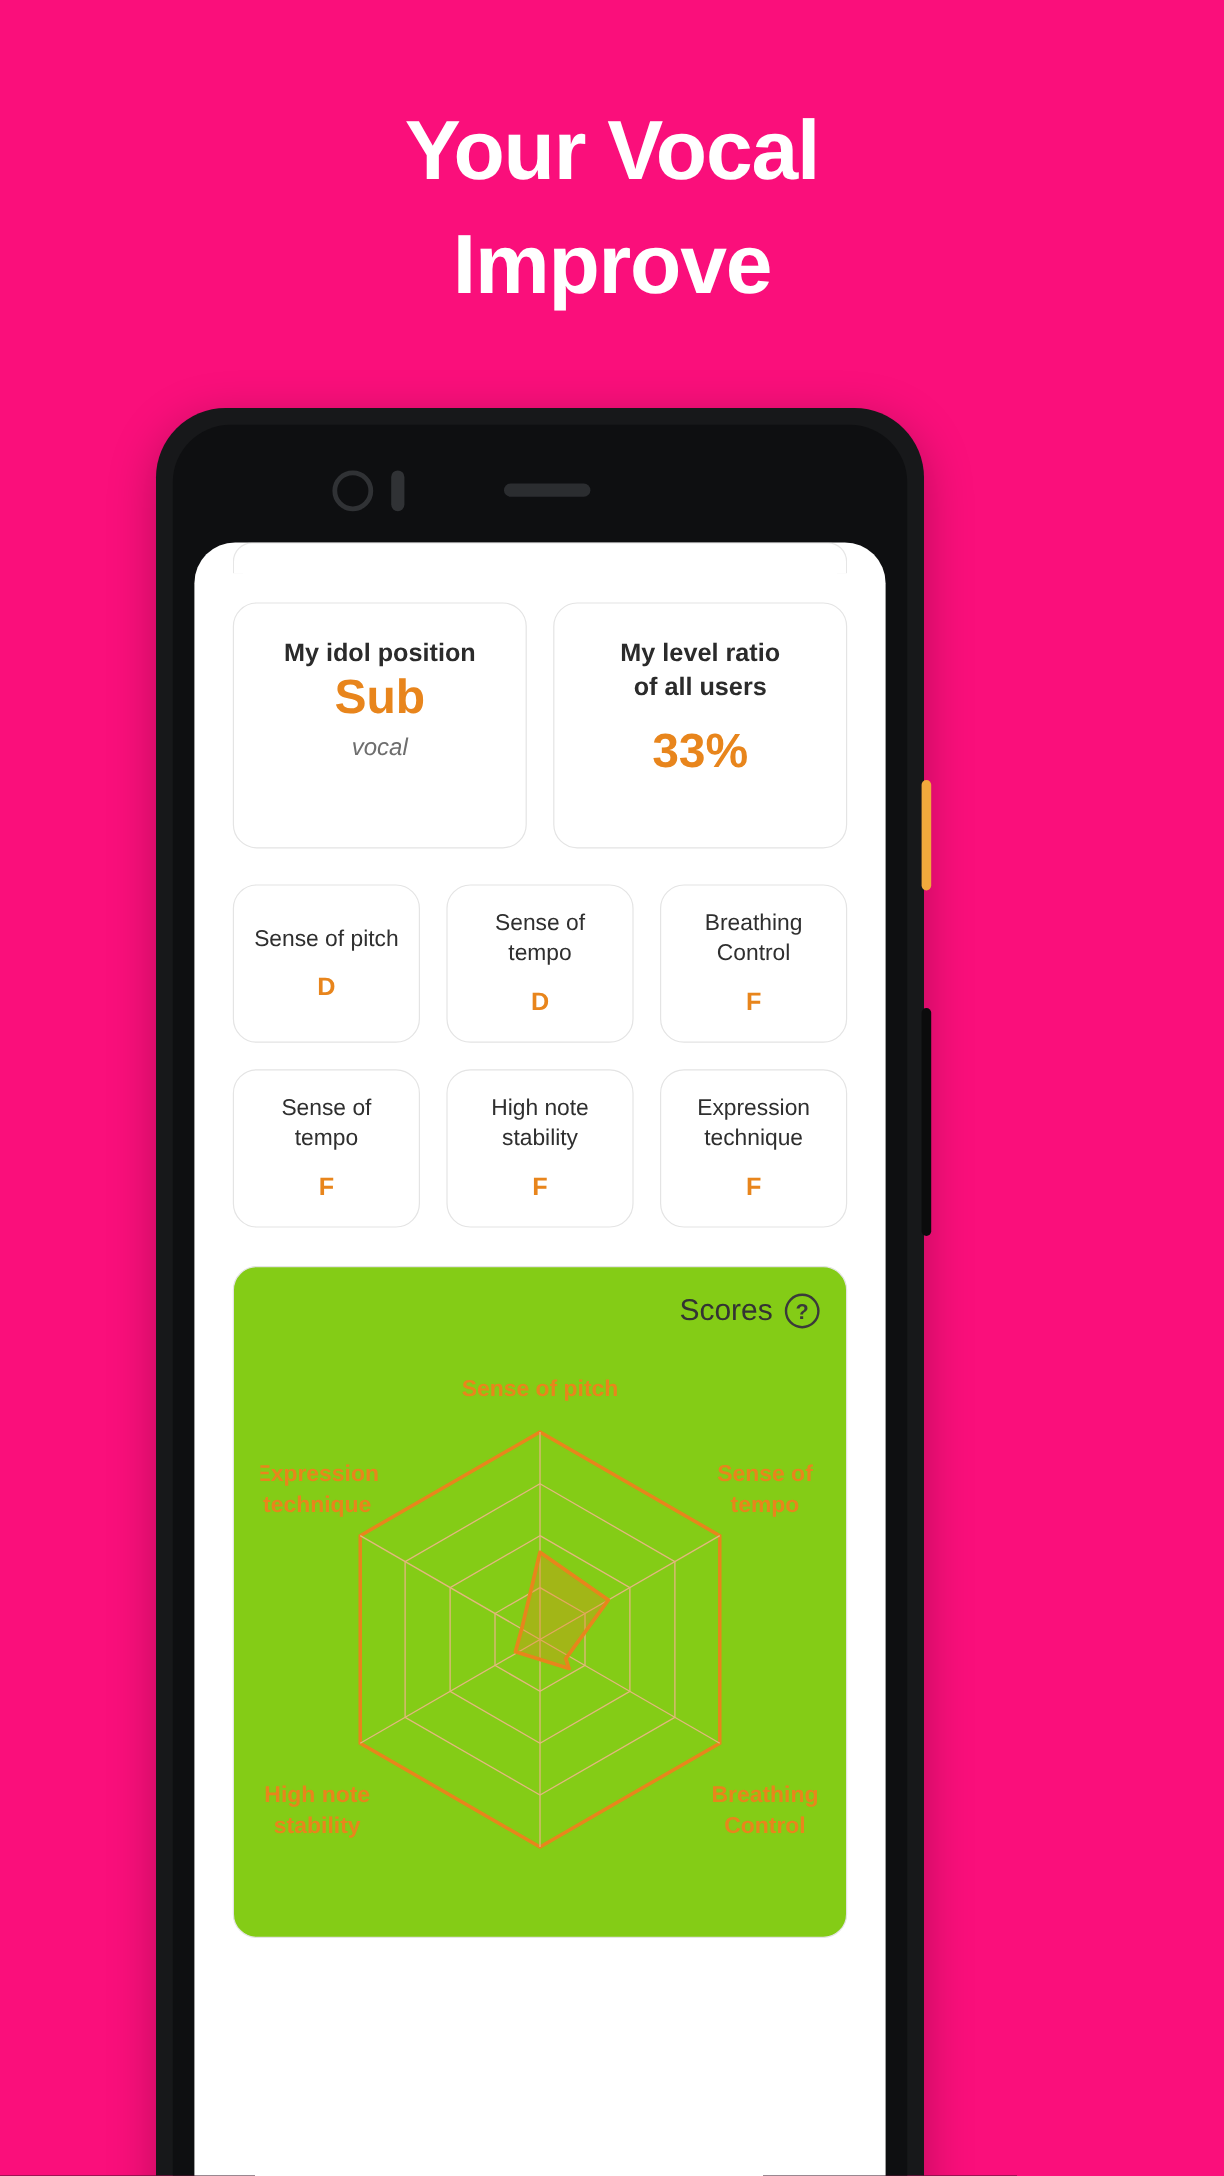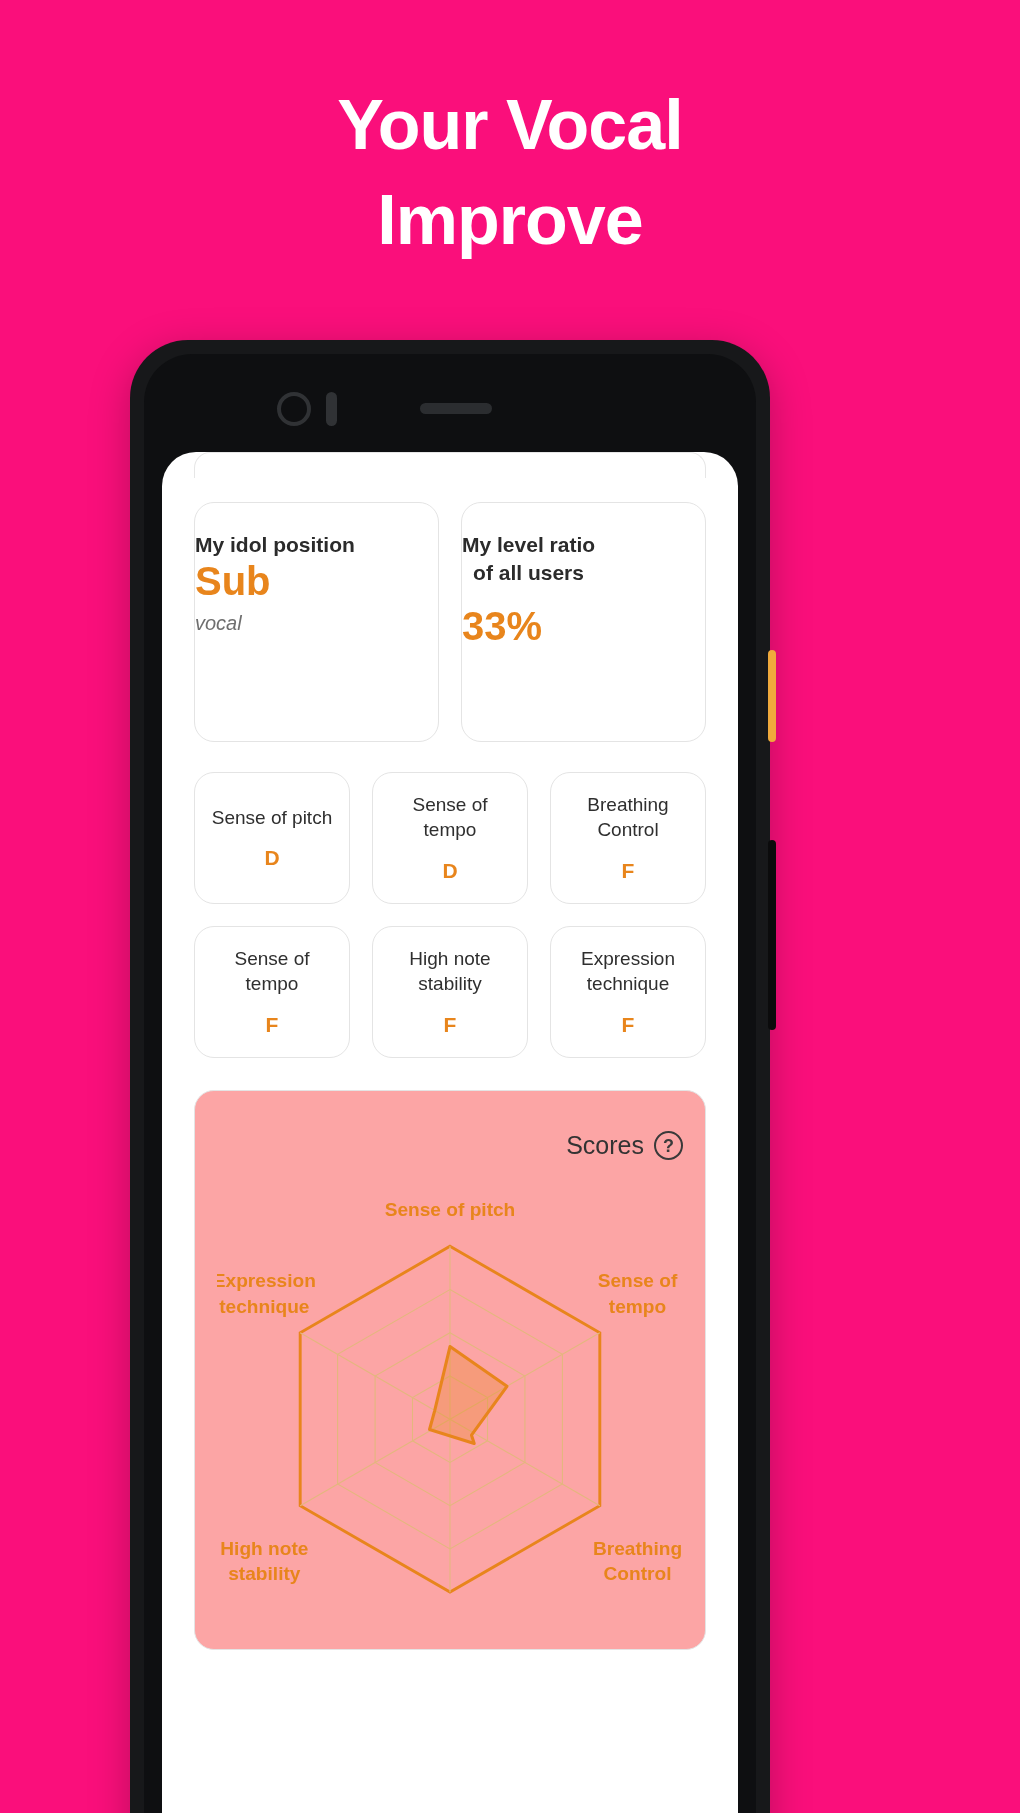--- a/index.html
+++ b/index.html
@@ -88,27 +88,27 @@
   }
 
   
   .top-row {
     display: flex;
     gap: 22px;
     margin-top: 24px;
   }
   .top-card {
     flex: 1;
-    height: 240px;
+    height: 205px;
     border: 1px solid #e4e4e4;
     border-radius: 20px;
     background: #fff;
     display: flex;
     flex-direction: column;
-    align-items: flex-start;
+    align-items: center;
     padding-top: 28px;
   }
   .top-card-title {
     font-size: 21px;
     font-weight: 700;
     color: #2b2b2b;
     text-align: center;
     line-height: 1.35;
   }
   .top-card-value {
@@ -153,22 +153,22 @@
     font-weight: 700;
     color: #e8851c;
     margin-top: 16px;
   }
 
   
   .scores-card {
     margin-top: 32px;
     border: 1px solid #e4e4e4;
     border-radius: 20px;
-    background: #fca5a5;
-    padding: 40px 22px 0 22px;
+    background: #84cc16;
+    padding: 22px 22px 0 22px;
     height: 560px;
     overflow: hidden;
   }
   .scores-head {
     display: flex;
     align-items: center;
     justify-content: flex-end;
     gap: 10px;
   }
   .scores-title {

